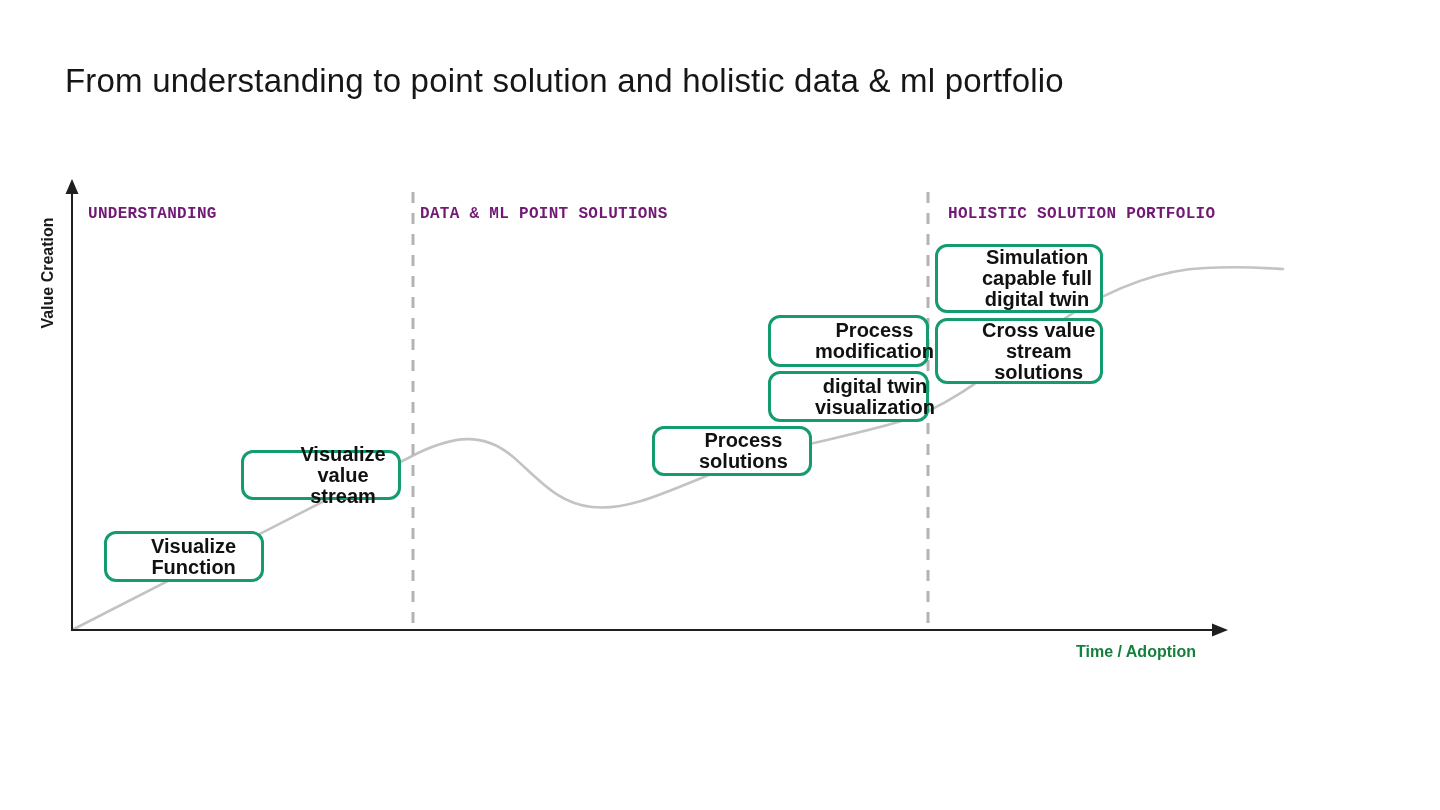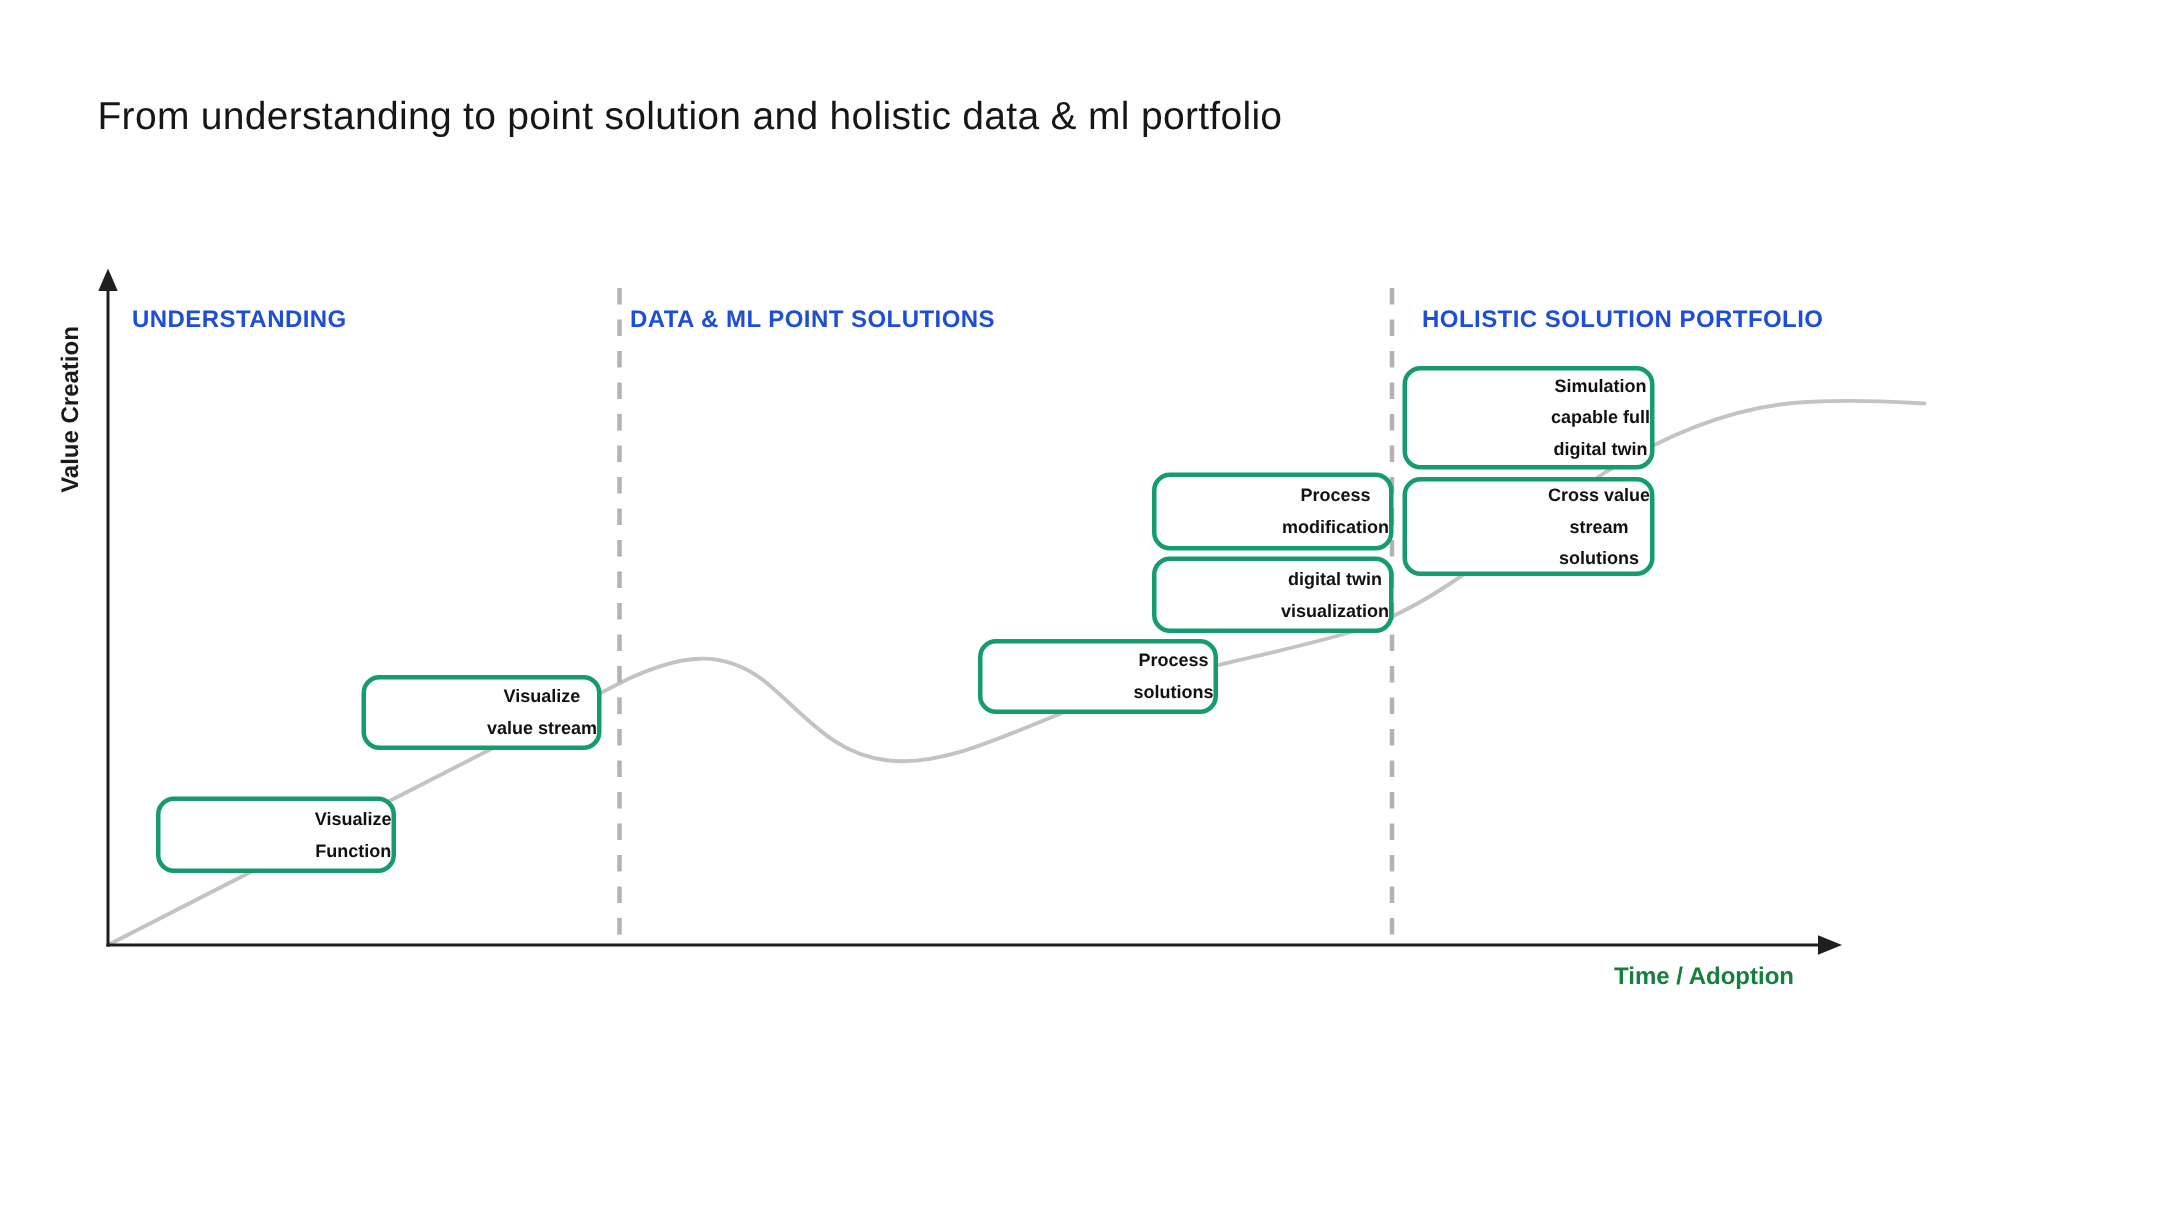--- a/index.html
+++ b/index.html
@@ -8,44 +8,44 @@
     --divider-gray:#b3b3b3;
     --axis-black:#1f1f1f;
     --text-dark:#161616;
   }
   *{margin:0;padding:0;box-sizing:border-box;}
   html,body{width:1440px;height:810px;background:#ffffff;overflow:hidden;}
   body{font-family:"Liberation Sans", sans-serif;color:var(--text-dark);}
   .slide{position:relative;width:1440px;height:810px;background:#fff;}
   .title{
     position:absolute;left:65px;top:62px;
-    font-size:26px;font-weight:500;letter-spacing:0.2px;color:var(--text-dark);
+    font-size:33px;font-weight:500;letter-spacing:0.2px;color:var(--text-dark);
     white-space:nowrap;
   }
   svg.layer{position:absolute;left:0;top:0;width:1440px;height:810px;z-index:1;}
   .phase-label{
     position:absolute;top:205px;font-size:16px;font-weight:700;
-    letter-spacing:0.3px;color:#1d4ed8;white-space:nowrap;z-index:2;
+    letter-spacing:0.3px;color:#701a75;white-space:nowrap;z-index:2;font-family:Liberation Mono, monospace;
   }
   .y-label{
     position:absolute;left:-23px;top:264px;width:142px;text-align:center;
     transform:rotate(-90deg);font-size:16px;font-weight:700;color:#1a1a1a;z-index:2;
   }
   .x-label{
     position:absolute;left:1076px;top:643px;font-size:16px;font-weight:700;
     color:#15803d;white-space:nowrap;z-index:2;
   }
   .box{
     position:absolute;z-index:3;
     background:#ffffff;
     border:3px solid var(--accent-green);
     border-radius:12px;
-    display:flex;align-items:center;justify-content:flex-end;
+    display:flex;align-items:center;justify-content:flex-start;
     text-align:center;
-    font-size:12px;font-weight:600;line-height:21px;color:#111111;
+    font-size:20px;font-weight:600;line-height:21px;color:#111111;padding-left:44px;
   }
   .box span{white-space:pre-line;}
 </style>
 </head>
 <body>
 
 <div class="slide">
 
   <h1 class="title">From understanding to point solution and holistic data &amp; ml portfolio</h1>
 

